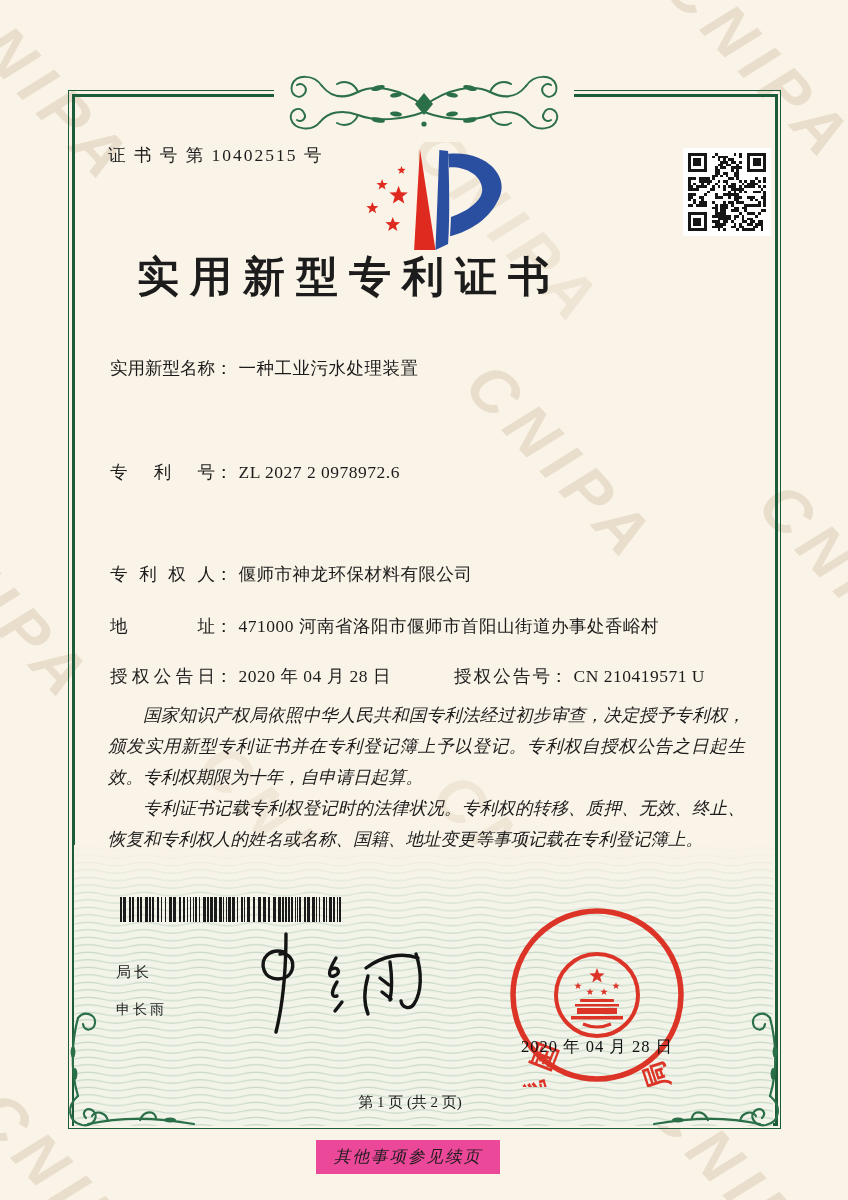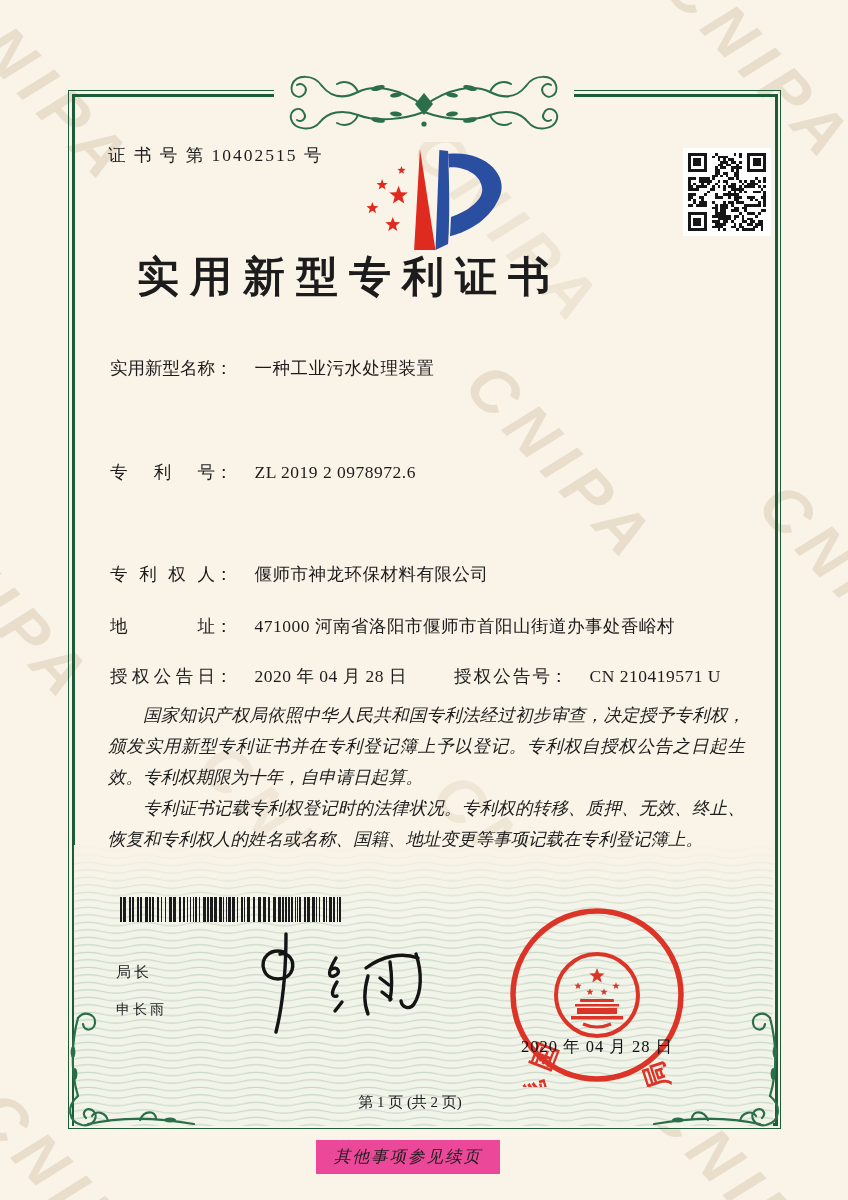--- a/index.html
+++ b/index.html
@@ -21,21 +21,21 @@
   
   .certno{position:absolute;left:108px;top:143px;font-size:17.5px;letter-spacing:2px;}
   .logo{position:absolute;left:352px;top:142px;width:165px;height:112px;}
   .qr{position:absolute;left:683px;top:148px;width:88px;height:88px;background:#fff;padding:5px;box-sizing:border-box;}
   .title{position:absolute;left:0;top:249px;width:698px;text-align:center;font-size:42px;
          font-weight:600;letter-spacing:11px;}
   
   .row{position:absolute;left:110px;width:640px;font-size:17.5px;white-space:nowrap;}
   .row .lab{display:inline-block;width:105px;text-align:justify;text-align-last:justify;vertical-align:bottom;}
   .row .col{display:inline-block;}
-  .row .val{margin-left:22px;letter-spacing:.5px;}
+  .row .val{margin-left:6px;letter-spacing:.5px;}
   .pair2{position:absolute;left:344px;top:0;}
   
   .body-text{position:absolute;left:108px;top:700px;width:637px;font-size:17.5px;line-height:31px;
              text-align:justify;font-style:italic;}
   .body-text p{margin:0;text-indent:2em;}
   
   .barcode{position:absolute;left:120px;top:897px;width:222px;height:25px;}
   .signer-title{position:absolute;left:116px;top:963px;font-size:15px;letter-spacing:3px;}
   .signer-name{position:absolute;left:116px;top:1001px;font-size:14px;letter-spacing:3px;}
   .signature{position:absolute;left:238px;top:926px;width:205px;height:112px;}
@@ -443,21 +443,21 @@
         </g>
     </svg>
   </div>
 
   <div class="title">实用新型专利证书</div>
 
   <div class="row" style="top:356px">
     <span class="lab">实用新型名称</span><span class="col">：</span><span class="val">一种工业污水处理装置</span>
   </div>
   <div class="row" style="top:460px">
-    <span class="lab">专利号</span><span class="col">：</span><span class="val">ZL 2019 2 0978972.6</span>
+    <span class="lab">专利号</span><span class="col">：</span><span class="val">ZL 2027 2 0978972.6</span>
   </div>
   <div class="row" style="top:562px">
     <span class="lab">专利权人</span><span class="col">：</span><span class="val">偃师市神龙环保材料有限公司</span>
   </div>
   <div class="row" style="top:614px">
     <span class="lab">地址</span><span class="col">：</span><span class="val">471000 河南省洛阳市偃师市首阳山街道办事处香峪村</span>
   </div>
   <div class="row" style="top:664px">
     <span class="lab">授权公告日</span><span class="col">：</span><span class="val">2020 年 04 月 28 日</span>
     <span class="pair2">

